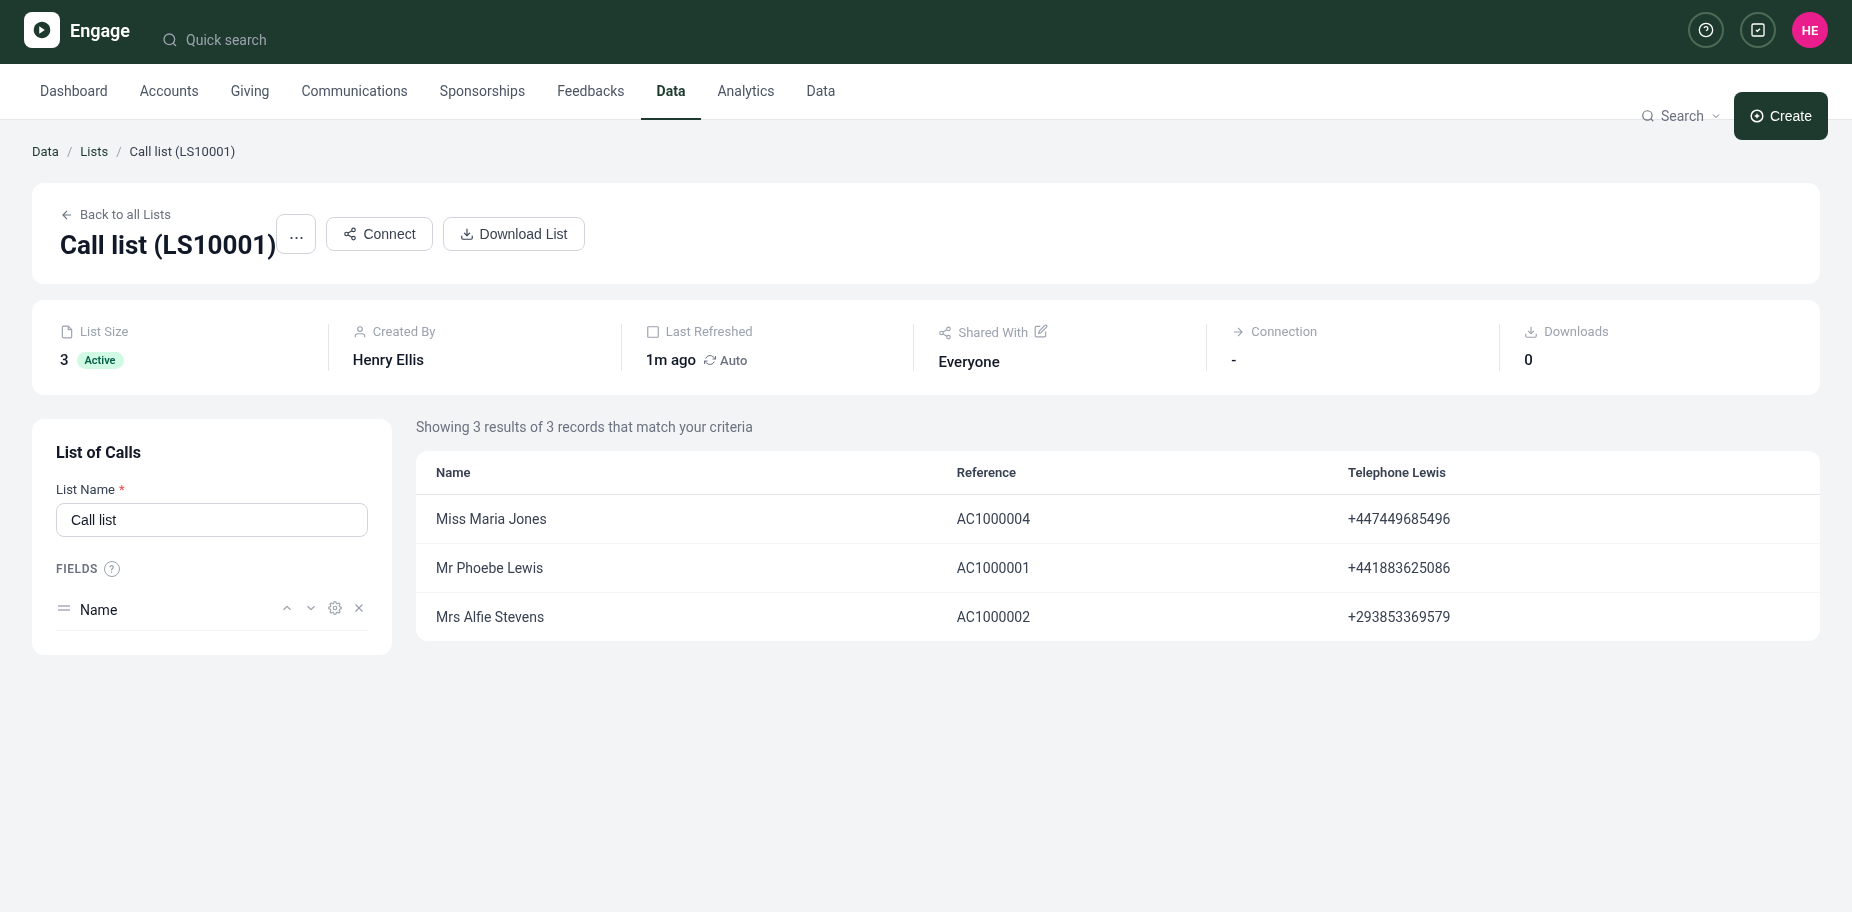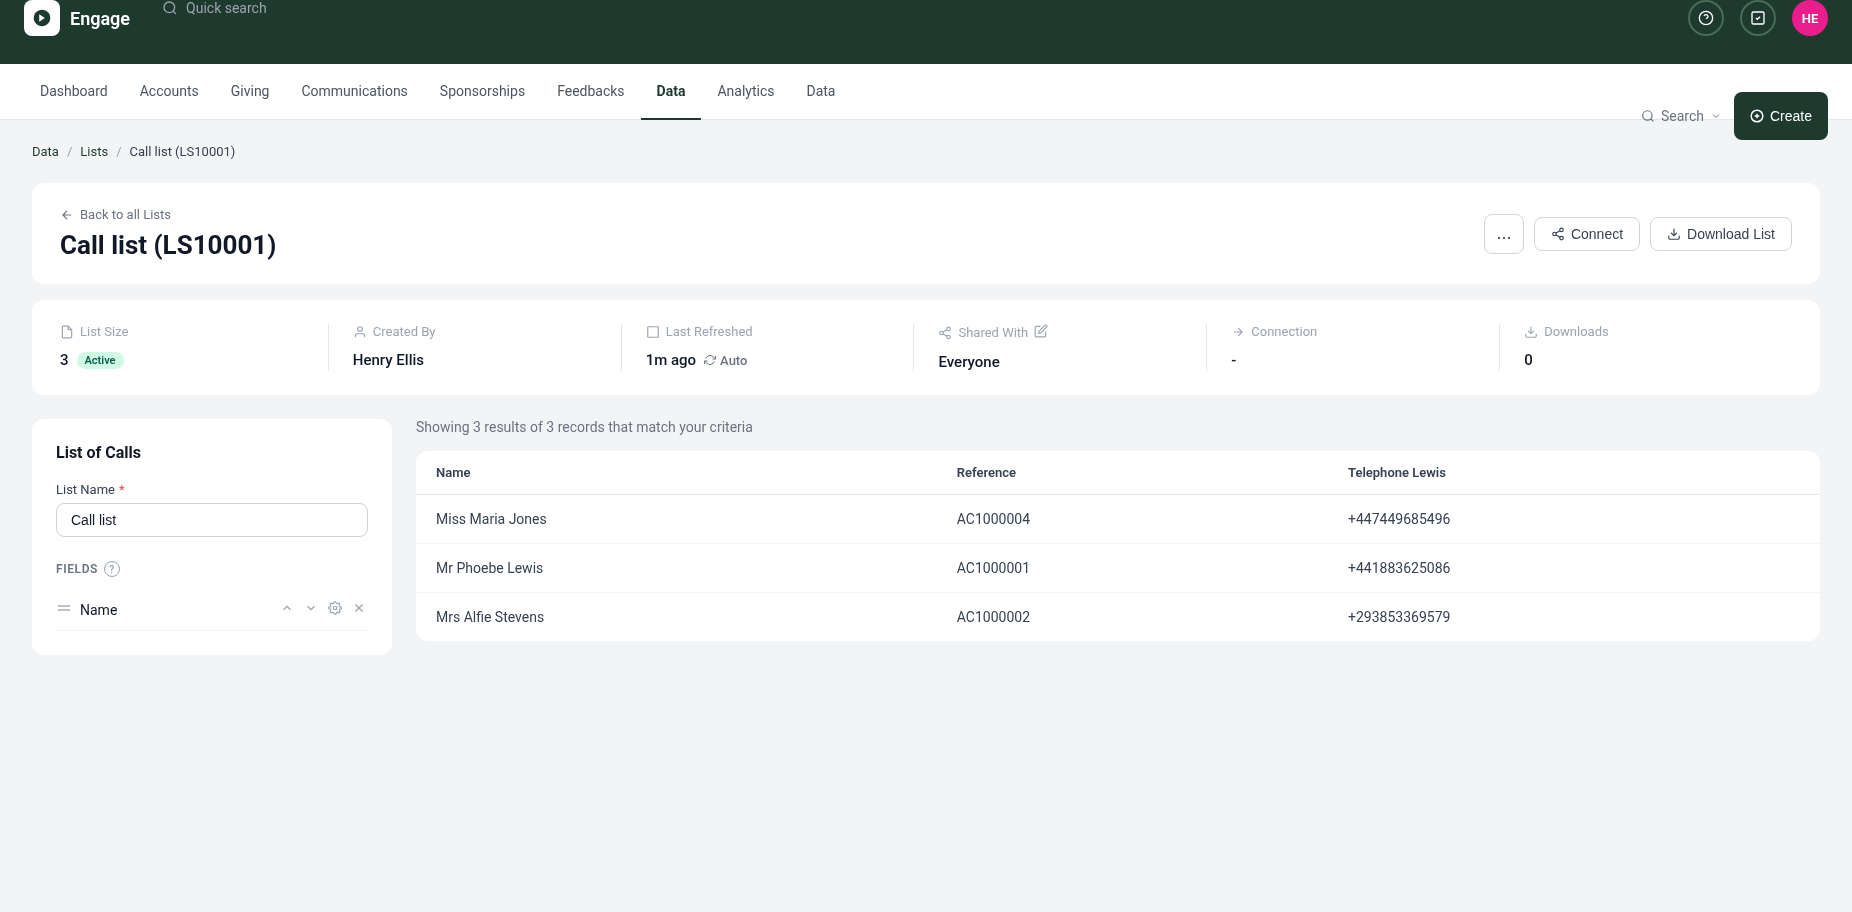--- a/index.html
+++ b/index.html
@@ -2,22 +2,22 @@
 <html><head>
   <meta charset="utf-8">
   <style>
     * { box-sizing: border-box; margin: 0; padding: 0; }
     body { font-family: -apple-system, BlinkMacSystemFont, 'Segoe UI', Roboto, sans-serif; background: #f3f4f6; }
 
     
     .topbar {
       background: #1e3a2f;
       display: flex;
-      align-items: flex-start;
-      padding: 0 24px;
+      align-items: flex-end;
+      padding: 16px 24px;
       height: 64px;
       gap: 16px;
     }
     .topbar-logo {
       display: flex;
       align-items: center;
       gap: 10px;
     }
     .logo-icon {
       width: 36px; height: 36px;
@@ -136,21 +136,20 @@
     .breadcrumb .current { color: #374151; }
 
     
     .page-header-card {
       background: white;
       border-radius: 12px;
       padding: 24px 28px;
       margin-bottom: 16px;
       display: flex;
       align-items: center;
-      justify-content: space-between;
     }
     .back-link {
       display: flex; align-items: center; gap: 6px;
       color: #6b7280; font-size: 13px; cursor: pointer;
       margin-bottom: 8px;
     }
     .page-title {
       font-size: 26px;
       font-weight: 700;
       color: #111827;

